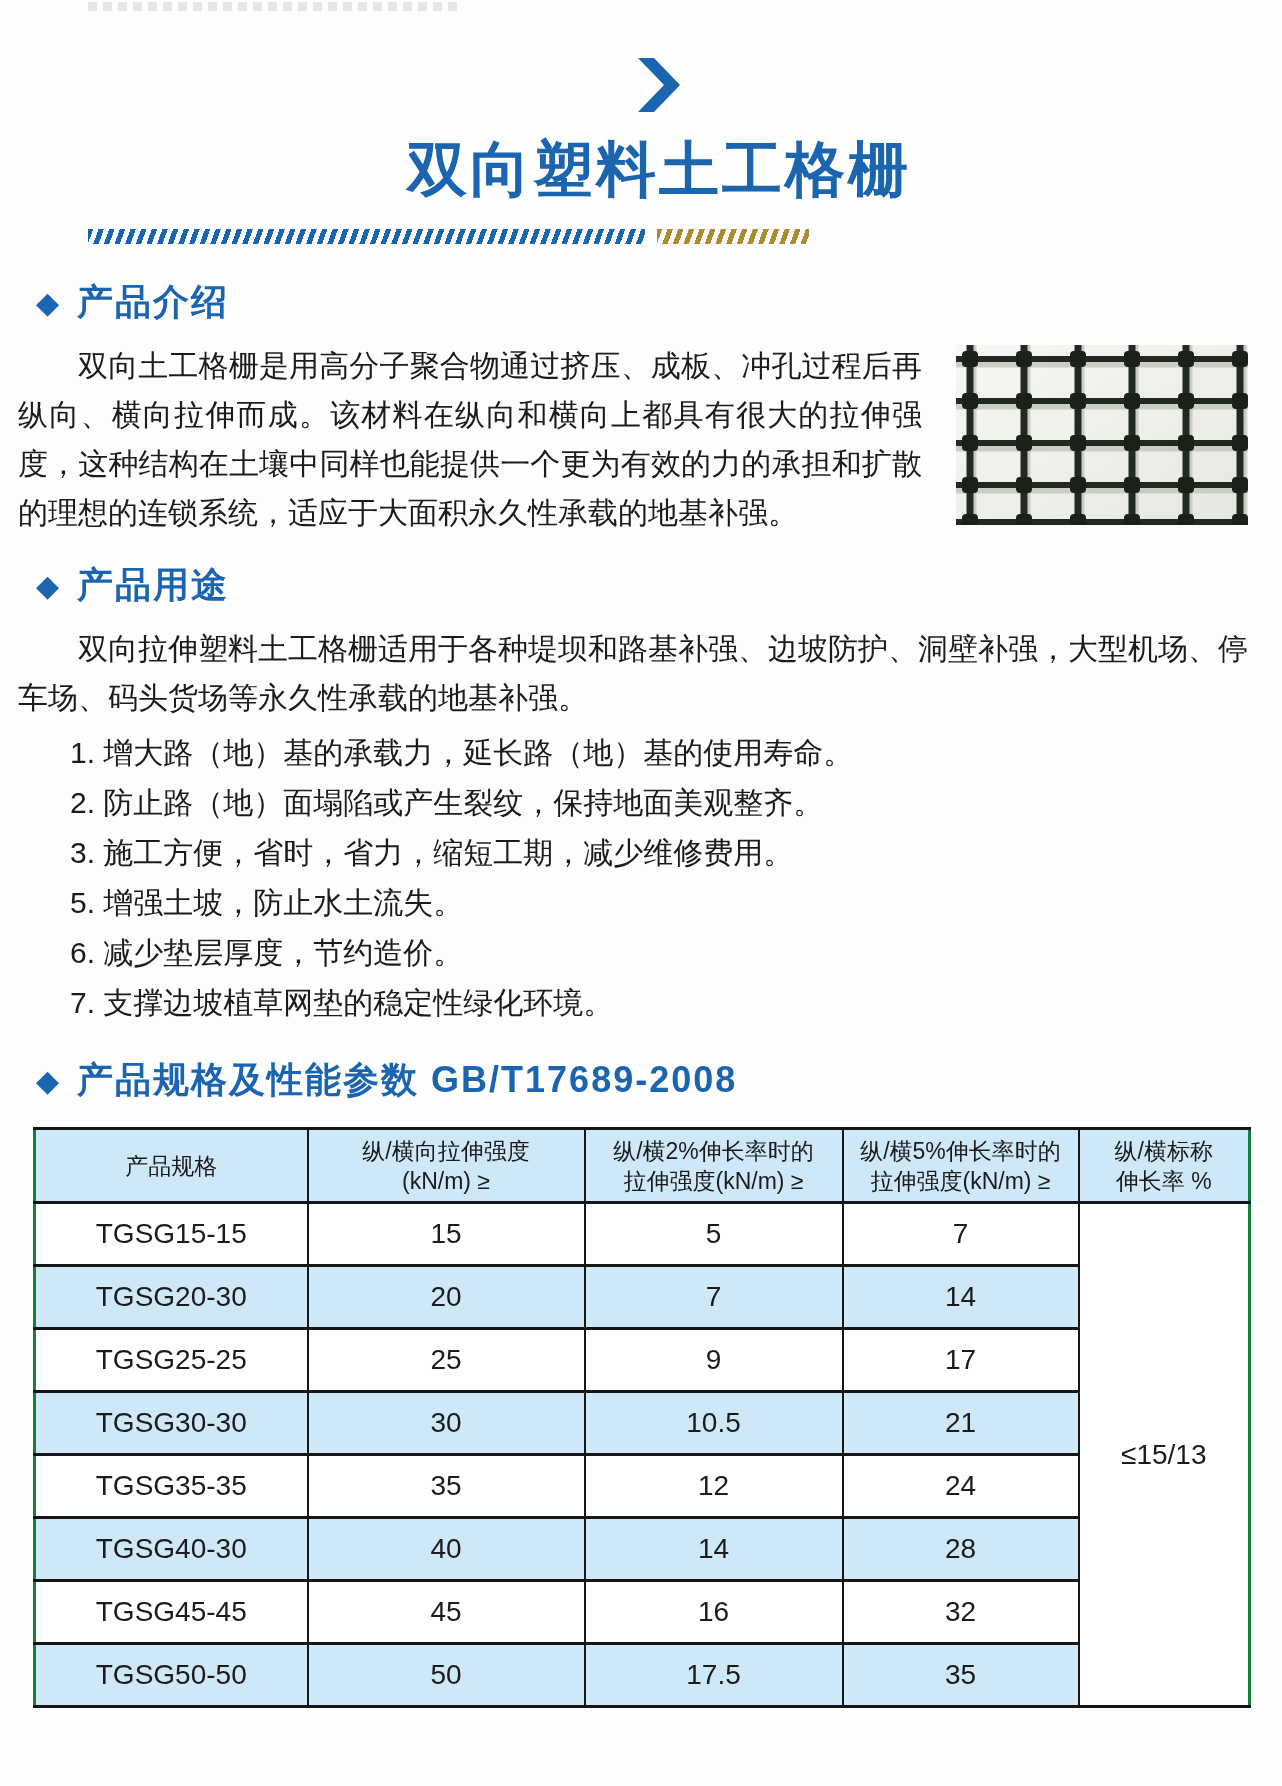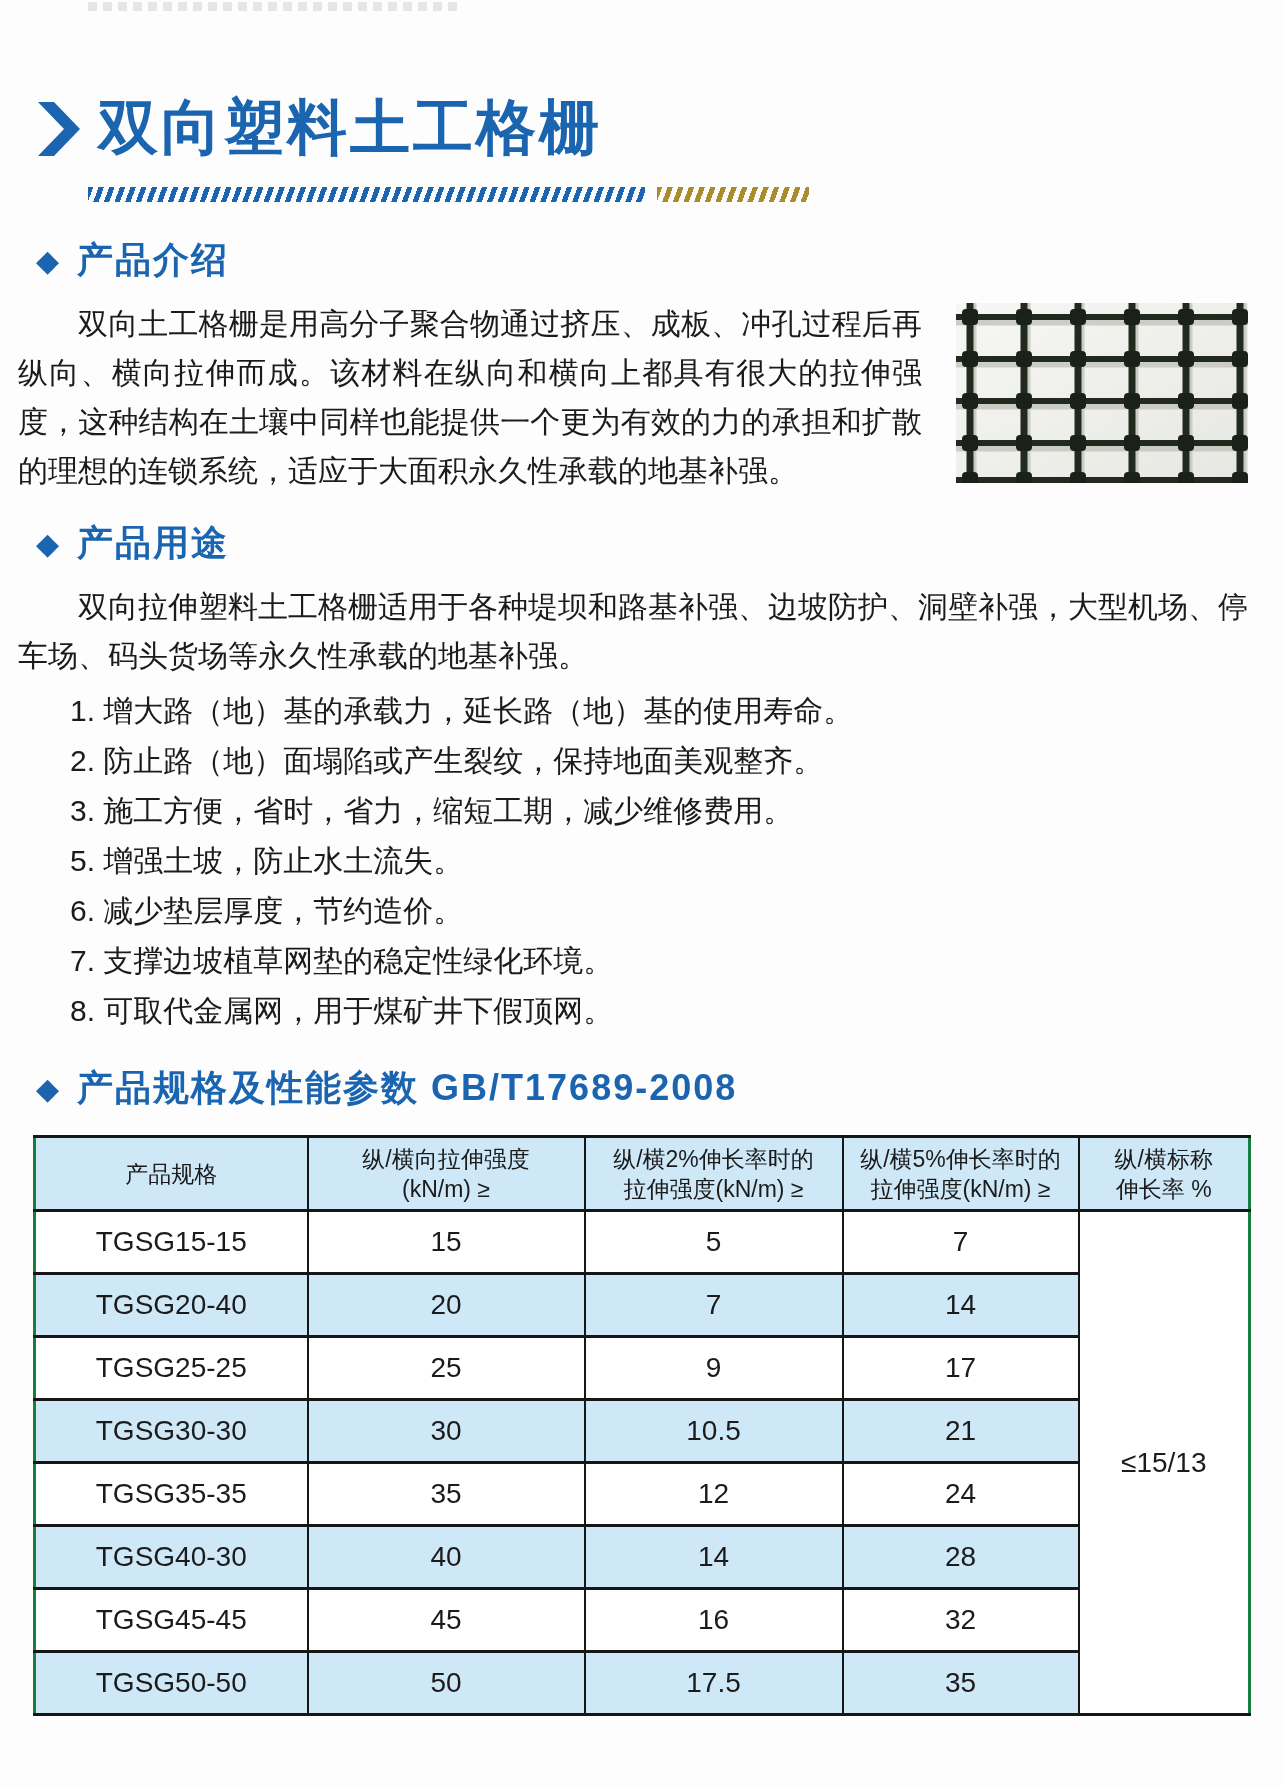--- a/index.html
+++ b/index.html
@@ -9,21 +9,21 @@
     font-family:"Liberation Sans","DejaVu Sans",sans-serif;
   }
 
   
   .top-remnant {
     position:absolute; left:88px; top:2px; width:372px; height:9px; opacity:.5;
     background:repeating-linear-gradient(90deg, rgba(150,150,160,.45) 0 9px, rgba(0,0,0,0) 9px 15px);
   }
 
   
-  .title-row { display:flex; align-items:center; gap:16px; margin:88px 0 0 36px; }
+  .title-row { display:flex; align-items:center; gap:16px; margin:56px 0 0 36px;flex-direction:column; }
   .title-arrow { width:46px; height:58px; flex:0 0 auto; }
   .page-title {
     margin:0; font-size:60px; font-weight:bold; color:#1b65b0; letter-spacing:3px;
     font-family:"Liberation Serif","DejaVu Serif",serif;
   }
   .stripes { display:flex; gap:12px; margin:18px 0 0 88px; height:15px; }
   .stripe { height:100%; }
   .stripe.blue { width:557px; background:repeating-linear-gradient(110deg,#1b65b0 0 5px, rgba(0,0,0,0) 5px 10px); }
   .stripe.gold { width:152px; background:repeating-linear-gradient(110deg,#aa8b2e 0 5px, rgba(0,0,0,0) 5px 10px); }
 
@@ -228,21 +228,20 @@
   <span>双向拉伸塑料土工格栅适用于各种堤坝和路基补强、边坡防护、洞壁补强，大型机场、停车场、码头货场等永久性承载的地基补强。</span>
 </p>
 
 <ol class="usage-list">
   <li>1. 增大路（地）基的承载力，延长路（地）基的使用寿命。</li>
   <li>2. 防止路（地）面塌陷或产生裂纹，保持地面美观整齐。</li>
   <li>3. 施工方便，省时，省力，缩短工期，减少维修费用。</li>
   <li>5. 增强土坡，防止水土流失。</li>
   <li>6. 减少垫层厚度，节约造价。</li>
   <li>7. 支撑边坡植草网垫的稳定性绿化环境。</li>
-  <li>8. 可取代金属网，用于煤矿井下假顶网。</li>
 </ol>
 
 <div class="section-heading" id="specs-heading">
   <span class="diamond">◆</span>
   <span class="heading-text">产品规格及性能参数 GB/T17689-2008</span>
 </div>
 
 <table class="specs">
   <colgroup>
     <col style="width:273px">
@@ -266,21 +265,21 @@
   </thead>
   <tbody>
     <tr>
       <td>TGSG15-15</td>
       <td>15</td>
       <td>5</td>
       <td>7</td>
       <td class="merged" rowspan="8">≤15/13</td>
     </tr>
     <tr class="alt">
-      <td>TGSG20-40</td>
+      <td>TGSG20-30</td>
       <td>20</td>
       <td>7</td>
       <td>14</td>
     </tr>
     <tr>
       <td>TGSG25-25</td>
       <td>25</td>
       <td>9</td>
       <td>17</td>
     </tr>

